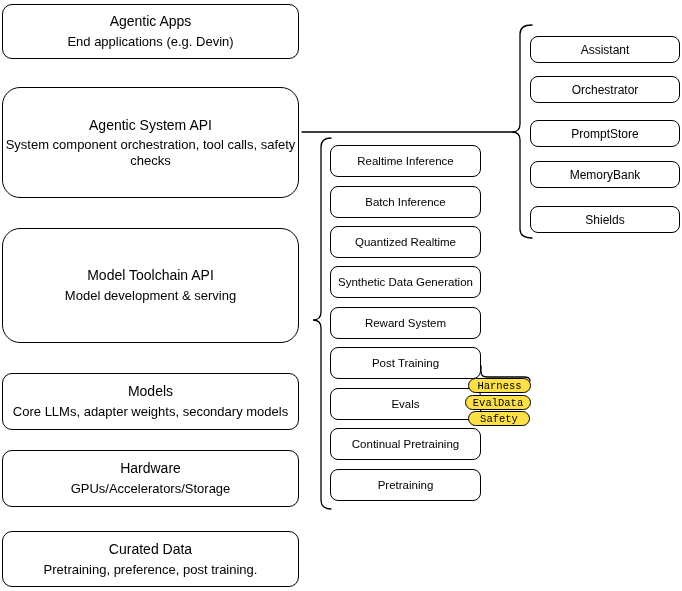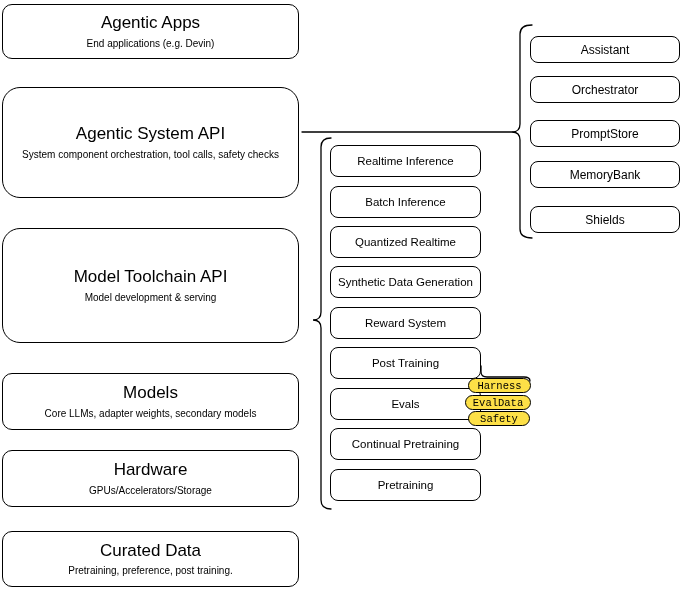--- a/index.html
+++ b/index.html
@@ -33,22 +33,22 @@
     background: #ffffff;
     border: 1.4px solid #000000;
     border-radius: 10px;
     display: flex;
     flex-direction: column;
     align-items: center;
     justify-content: center;
     text-align: center;
     z-index: 2;
   }
-  .lbox .title { font-size: 17px; line-height: 1.2; }
-  .lbox .subtitle { font-size: 10px; line-height: 1.2; margin-top: 4px; }
+  .lbox .title { font-size: 14px; line-height: 1.2; }
+  .lbox .subtitle { font-size: 13px; line-height: 1.2; margin-top: 4px; }
   .b1 { top: 4px;   height: 55px; }
   .b2 { top: 87px;  height: 111px; border-radius: 18px; }
   .b3 { top: 228px; height: 115px; border-radius: 18px; }
   .b4 { top: 373px; height: 57px; }
   .b5 { top: 450px; height: 57px; }
   .b6 { top: 531px; height: 56px; }
   
   .mbox {
     position: absolute;
     left: 330px;

